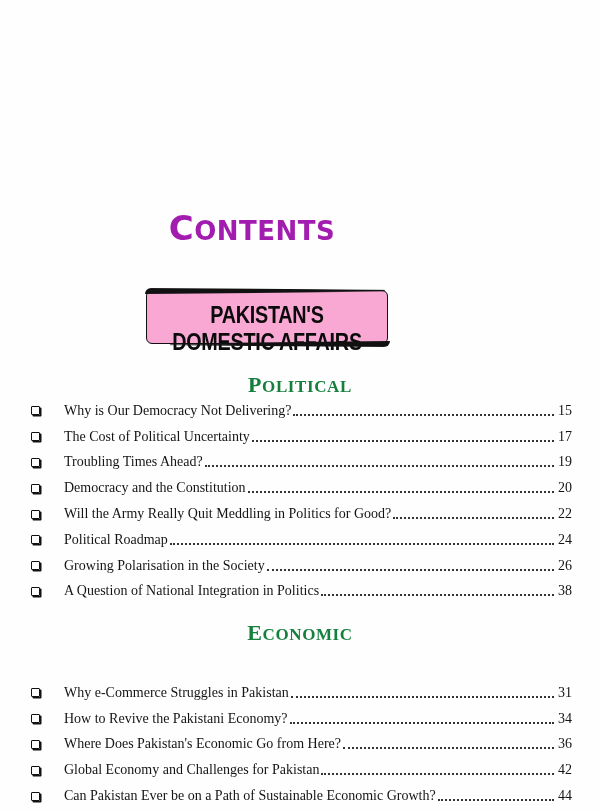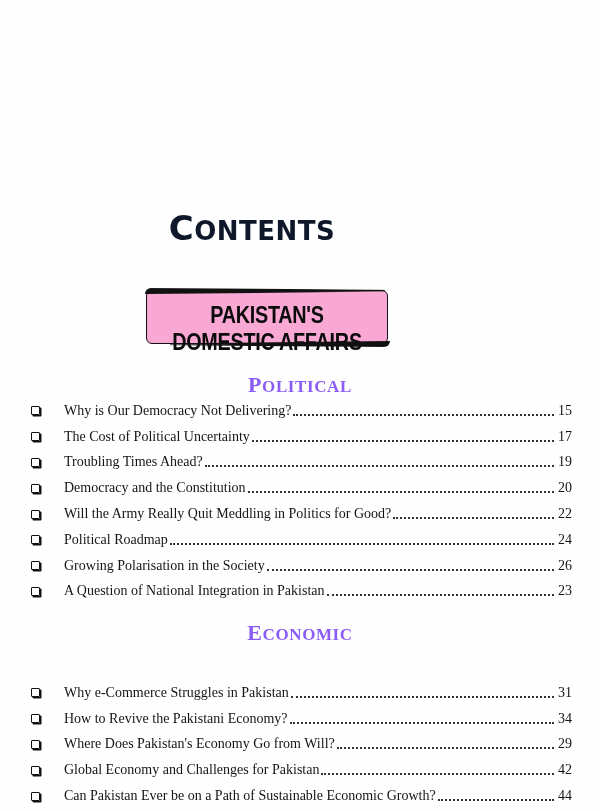--- a/index.html
+++ b/index.html
@@ -18,21 +18,21 @@
     .page-title {
       position: absolute;
       left: 0;
       width: 504px;
       top: 208px;
       text-align: center;
       font-family: "DejaVu Sans", "Liberation Sans", sans-serif;
       font-weight: bold;
       font-size: 26px;
       letter-spacing: 0.5px;
-      color: #0f172a;
+      color: #a21caf;
     }
     .page-title .big { font-size: 34px; }
 
     .section-banner {
       position: absolute;
       left: 146px;
       top: 290px;
       width: 242px;
       height: 54px;
       box-sizing: border-box;
@@ -78,21 +78,21 @@
 
     .category-heading {
       position: absolute;
       left: 0;
       width: 600px;
       text-align: center;
       font-family: "Liberation Serif", "DejaVu Serif", serif;
       font-weight: bold;
       font-size: 17px;
       letter-spacing: 0.6px;
-      color: #8b5cf6;
+      color: #15803d;
     }
     .category-heading .first { font-size: 22px; }
 
     .toc-list {
       position: absolute;
       left: 30px;
       width: 542px;
     }
     .toc-row {
       position: relative;
@@ -187,23 +187,23 @@
     <span class="page">24</span>
   </div>
   <div class="toc-row">
     <span class="bullet"></span>
     <span class="title">Growing Polarisation in the Society</span>
     <span class="leader"></span>
     <span class="page">26</span>
   </div>
   <div class="toc-row">
     <span class="bullet"></span>
-    <span class="title">A Question of National Integration in Pakistan</span>
-    <span class="leader"></span>
-    <span class="page">23</span>
+    <span class="title">A Question of National Integration in Politics</span>
+    <span class="leader"></span>
+    <span class="page">38</span>
   </div>
 </div>
 
 <div class="category-heading" style="top:620px;">
   <span class="first">E</span><span>CONOMIC</span>
 </div>
 
 <div class="toc-list" id="economic-list">
   <div class="toc-row">
     <span class="bullet"></span>
@@ -212,23 +212,23 @@
     <span class="page">31</span>
   </div>
   <div class="toc-row">
     <span class="bullet"></span>
     <span class="title">How to Revive the Pakistani Economy?</span>
     <span class="leader"></span>
     <span class="page">34</span>
   </div>
   <div class="toc-row">
     <span class="bullet"></span>
-    <span class="title">Where Does Pakistan's Economy Go from Will?</span>
-    <span class="leader"></span>
-    <span class="page">29</span>
+    <span class="title">Where Does Pakistan's Economic Go from Here?</span>
+    <span class="leader"></span>
+    <span class="page">36</span>
   </div>
   <div class="toc-row">
     <span class="bullet"></span>
     <span class="title">Global Economy and Challenges for Pakistan</span>
     <span class="leader"></span>
     <span class="page">42</span>
   </div>
   <div class="toc-row">
     <span class="bullet"></span>
     <span class="title">Can Pakistan Ever be on a Path of Sustainable Economic Growth?</span>

